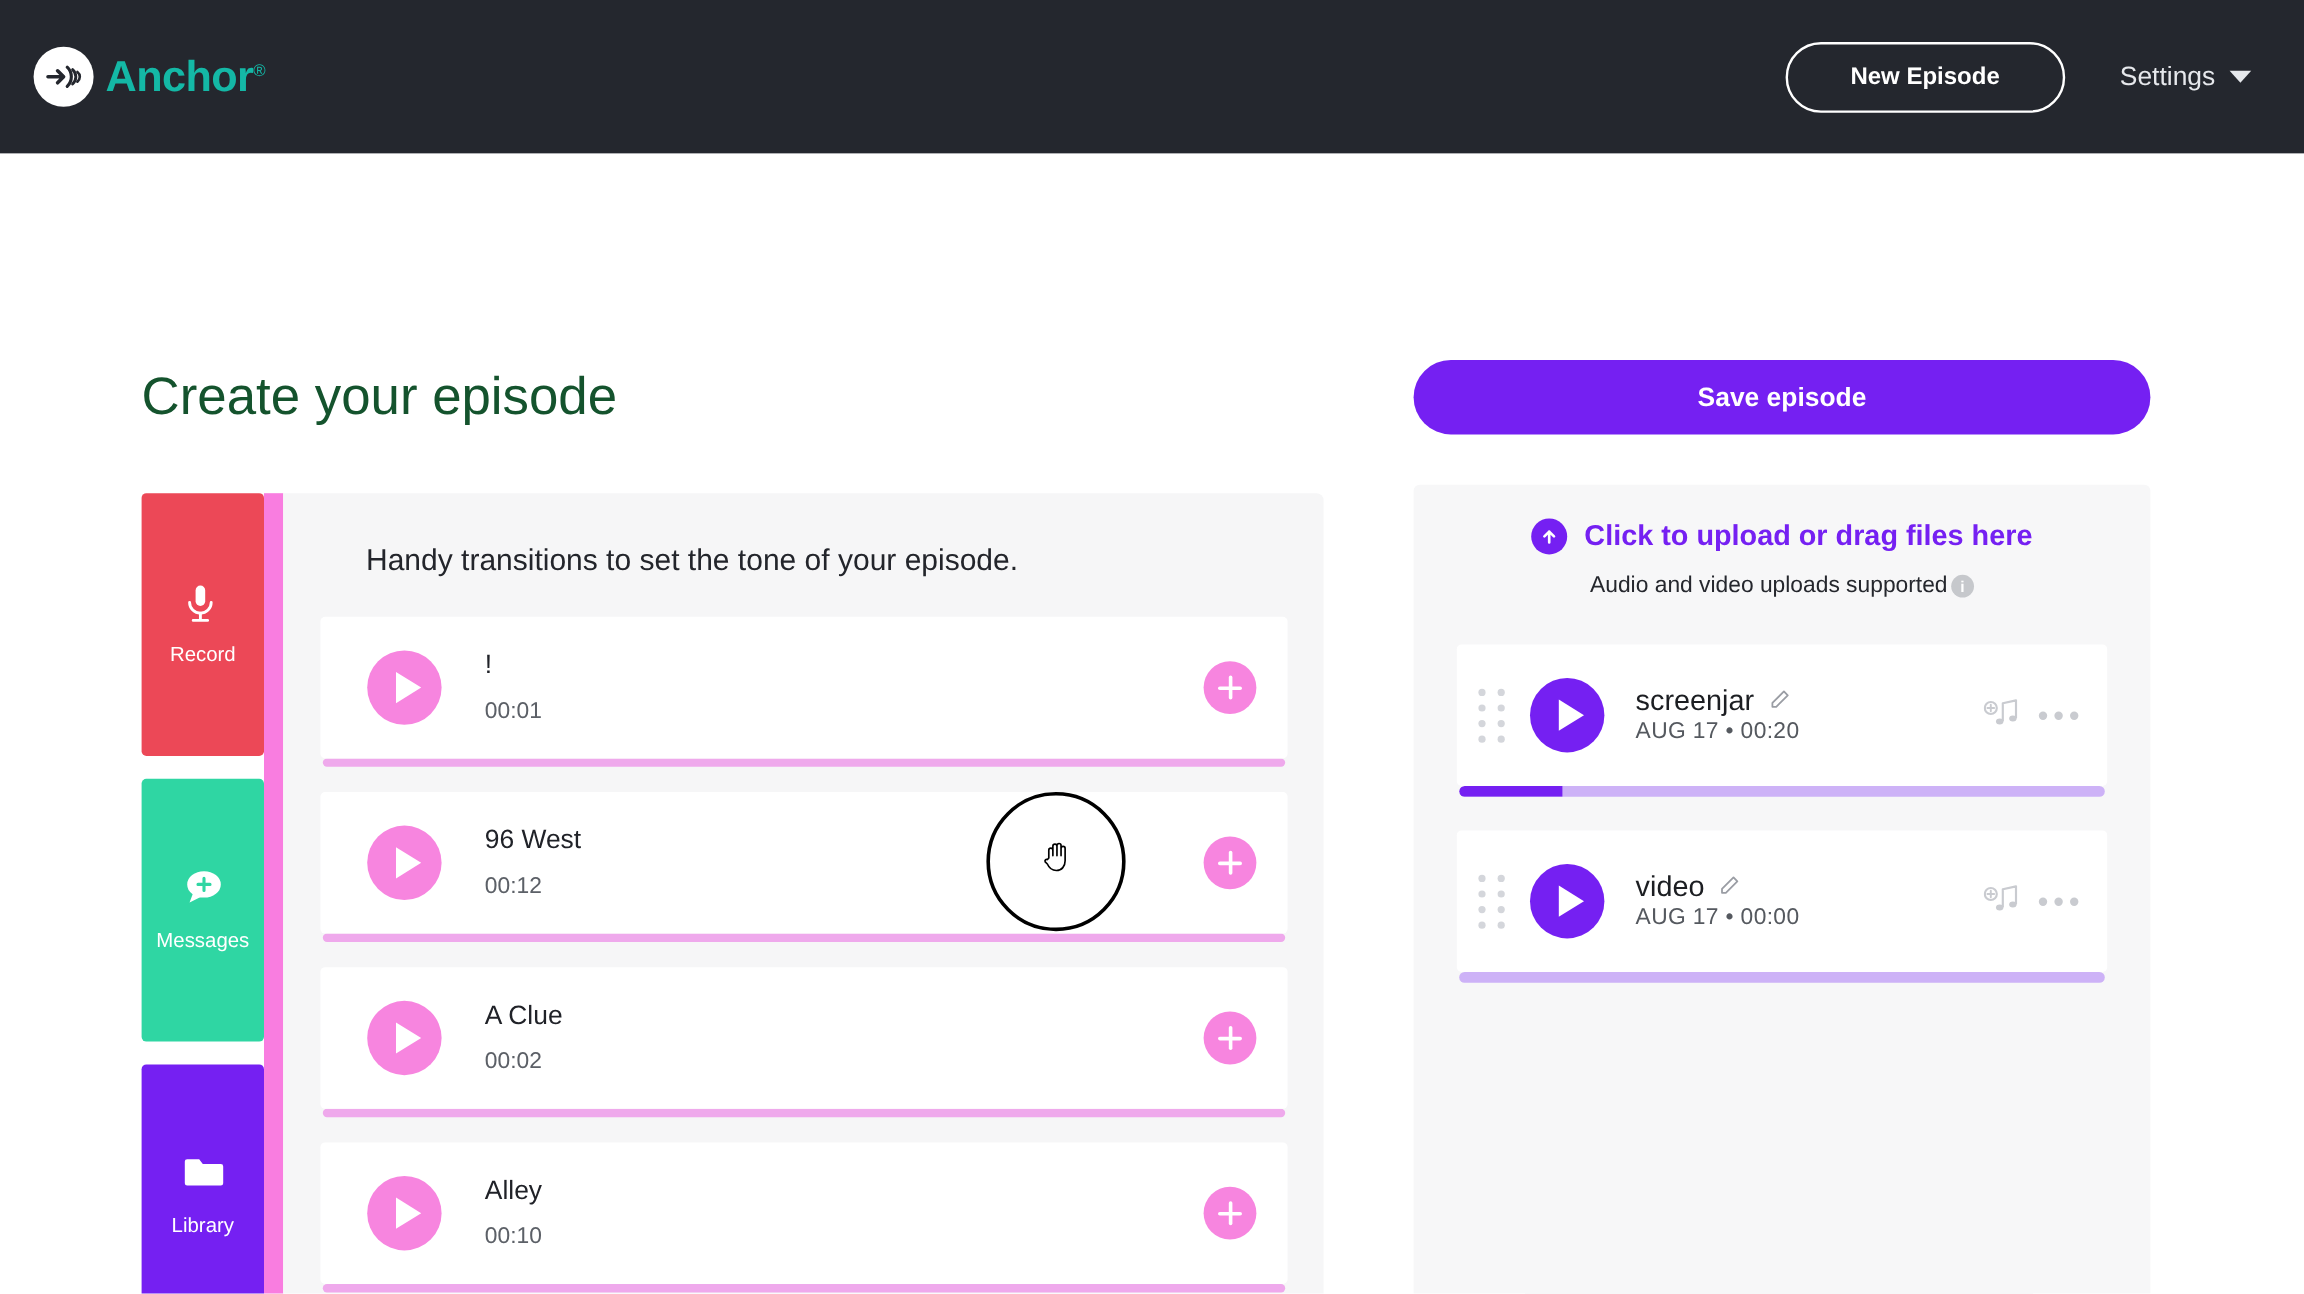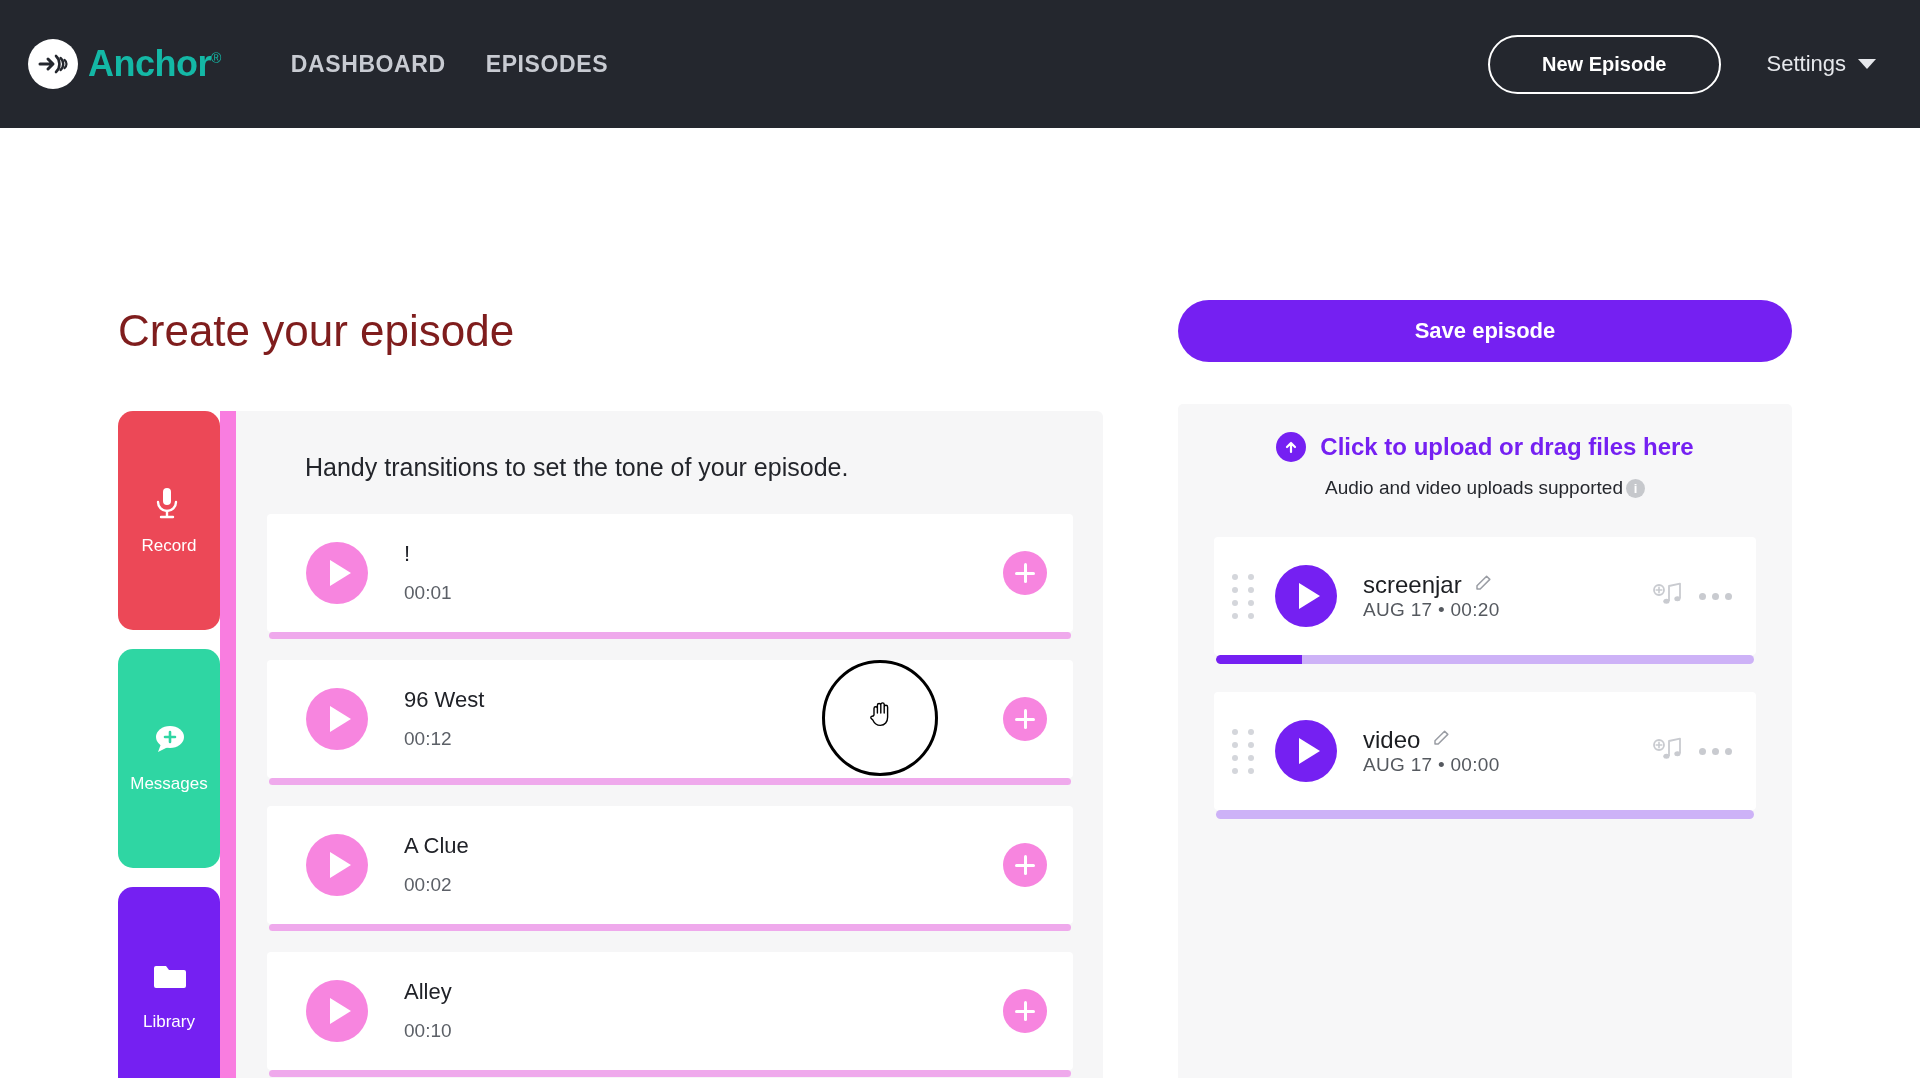--- a/index.html
+++ b/index.html
@@ -53,39 +53,39 @@
     border-left: 9px solid transparent;
     border-right: 9px solid transparent;
     border-top: 10px solid #E6E8EC;
   }
 
   
   .body-area { position: relative; height: 950px; background: #ffffff; }
 
   .page-title {
     position: absolute; left: 118px; top: 178px;
-    font-size: 44px; color: #7f1d1d; font-weight: normal;
+    font-size: 44px; color: #14532d; font-weight: normal;
   }
 
   .save-btn {
     position: absolute; left: 1178px; top: 172px;
     width: 614px; height: 62px;
     background: #7520F2; color: #ffffff;
     border: none; border-radius: 34px;
     font-size: 22px; font-weight: bold; cursor: pointer;
     font-family: inherit;
   }
 
   
   .rail {
     position: absolute; left: 118px; top: 283px;
     width: 102px; height: 700px;
   }
   .rail-tile {
-    width: 102px; border-radius: 15px;
+    width: 102px; border-radius: 4px;
     display: flex; flex-direction: column;
     align-items: center; justify-content: center;
     color: #ffffff; cursor: pointer;
     margin-bottom: 19px;
   }
   .tile-record   { height: 219px; background: #EC4857; }
   .tile-messages { height: 219px; background: #2FD6A3; }
   .tile-library  { height: 219px; background: #7520F2; }
   .rail-label { font-size: 17px; margin-top: 14px; }
   .rail-icon { width: 34px; height: 36px; display: block; }
@@ -238,24 +238,20 @@
         <path d="M20 9a11 11 0 0 1 0 16" stroke="#24272E" stroke-width="2.6" fill="none" stroke-linecap="round"></path>
         <path d="M24.5 11a8 8 0 0 1 0 12" stroke="#24272E" stroke-width="2.4" fill="none" stroke-linecap="round"></path>
         <path d="M28.5 13a5 5 0 0 1 0 8" stroke="#24272E" stroke-width="2.2" fill="none" stroke-linecap="round"></path>
       </svg>
     </div>
     <div class="logo-text">
       <span>Anchor</span><span class="logo-reg">®</span>
     </div>
   </div>
 
-  <nav class="nav">
-    <span class="nav-item">DASHBOARD</span>
-    <span class="nav-item">EPISODES</span>
-  </nav>
 
   <div class="header-right">
     <button class="new-episode-btn">New Episode</button>
     <div class="settings">
       <span>Settings</span>
       <span class="caret"></span>
     </div>
   </div>
 </div>
 

